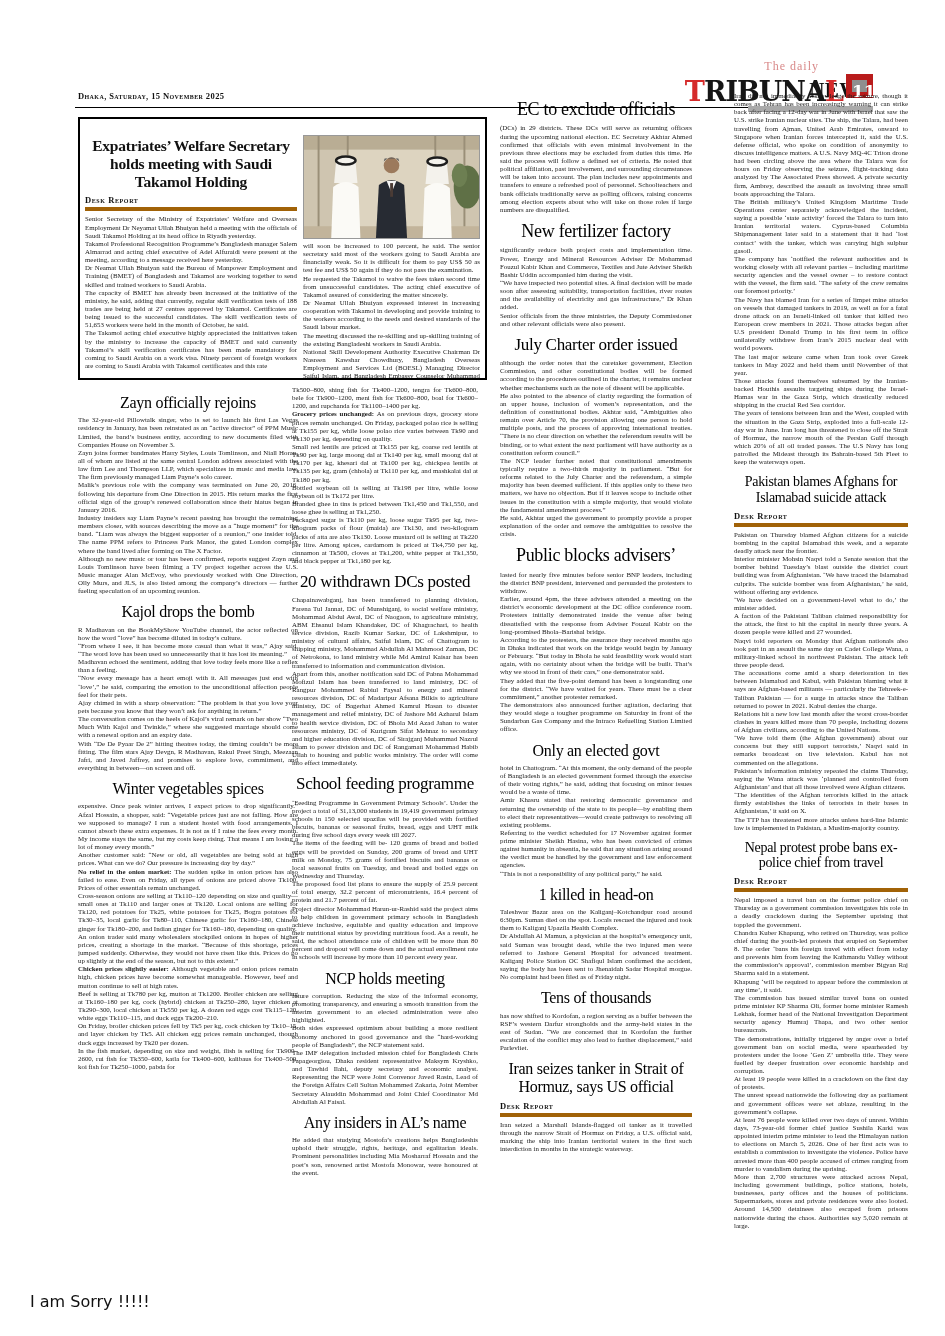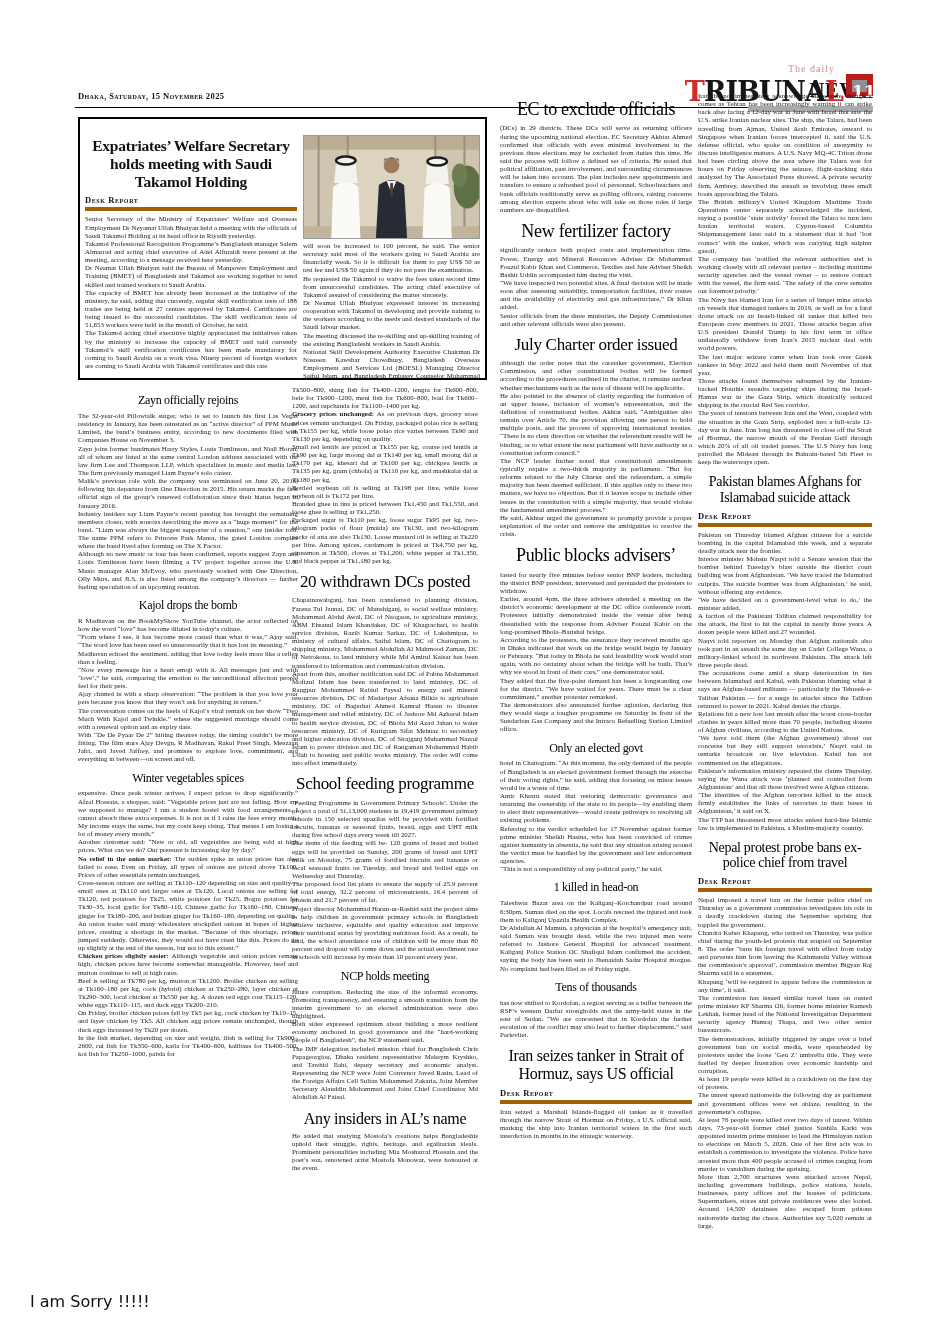--- a/index.html
+++ b/index.html
@@ -5,42 +5,42 @@
   *{margin:0;padding:0;box-sizing:border-box}
   html,body{background:#ffffff}
   body{font-family:"Liberation Serif",serif;color:#111}
   .sheet{position:relative;width:945px;height:1336px;background:#fff;overflow:hidden;margin:0 auto}
 
   
   .hdr{position:absolute;left:75px;top:62px;width:798px;height:46px;border-bottom:1.5px solid #000}
   .dateline{position:absolute;left:3px;bottom:6px;font-size:8.5px;font-weight:bold;font-variant:small-caps;letter-spacing:.4px}
   .section{position:absolute;left:0;right:0;bottom:4px;text-align:right;font-size:21px;font-weight:bold;letter-spacing:.5px}
   .mast{position:absolute;right:0;bottom:2px;white-space:nowrap}
-  .tagline{display:block;text-align:right;font-size:10px;color:#d98a8a;margin-right:38px;letter-spacing:1px}
+  .tagline{display:block;text-align:right;font-size:12px;color:#d98a8a;margin-right:54px;letter-spacing:1px}
   .logo{font-family:"DejaVu Serif",serif;font-weight:bold;font-size:27px;line-height:.9;letter-spacing:-1px;color:#151515}
   .logo .red{color:#d52b2b}
   .pagenum{display:inline-block;vertical-align:4px;width:27px;height:24px;margin-left:3px;background:#8f8f8f;border:6px solid #b91c1c;color:#fff;font-family:"DejaVu Serif",serif;font-weight:bold;font-size:17px;line-height:22px;text-align:center}
   .graybar{position:absolute;right:0;bottom:-7px;width:125px;height:6px;background:#aaa}
 
   
   .leadbox{position:absolute;left:78px;top:117px;width:409px;height:263px;border:2px solid #000;background:#fff;display:flex;gap:6px;padding:16px 5px;overflow:hidden}
   .lead-left{width:212px;flex:none}
   .lead-right{flex:1;min-width:0}
   .lead-hl{font-size:15.5px;line-height:1.15;font-weight:bold;text-align:center;letter-spacing:-.2px;margin:2px 0 4px}
   .photo{width:100%;height:104px;margin-bottom:3px;border:1px solid #999;background:#cfc5b0;overflow:hidden}
 
   
   .col{position:absolute;overflow:hidden}
   .col1{left:78px;top:386px;width:220px;height:904px}
   .col2{left:292px;top:386px;width:186px;height:904px}
   .col3{left:500px;top:92px;width:192px;height:1198px}
-  .col4{left:698px;top:92px;width:174px;height:1198px}
+  .col4{left:734px;top:92px;width:174px;height:1198px}
 
   .headline{font-weight:400;text-align:center;line-height:1.08;letter-spacing:-.3px;margin:8px 0 5px;color:#000}.h14{font-size:14px}.h16{font-size:16px}.h17{font-size:17px}
-  .h18{font-size:18px}.h20{font-size:12px}
+  .h18{font-size:18px}.h20{font-size:16px}
   .byline{font-size:8.5px;font-weight:bold;font-variant:small-caps;letter-spacing:.6px;border-bottom:4px solid #a16207;padding:1px 0 2px;margin:1px 0 4px}
   .para{font-size:6.9px;line-height:1.18;text-align:justify;color:#1a1a1a}
   .para b{font-weight:bold}
 
   .sorry{position:absolute;left:30px;top:1292px;font-family:"DejaVu Sans",sans-serif;font-size:16px;font-weight:500;color:#111}
 </style>
 </head>
 <body>
 
 <div class="sheet">

